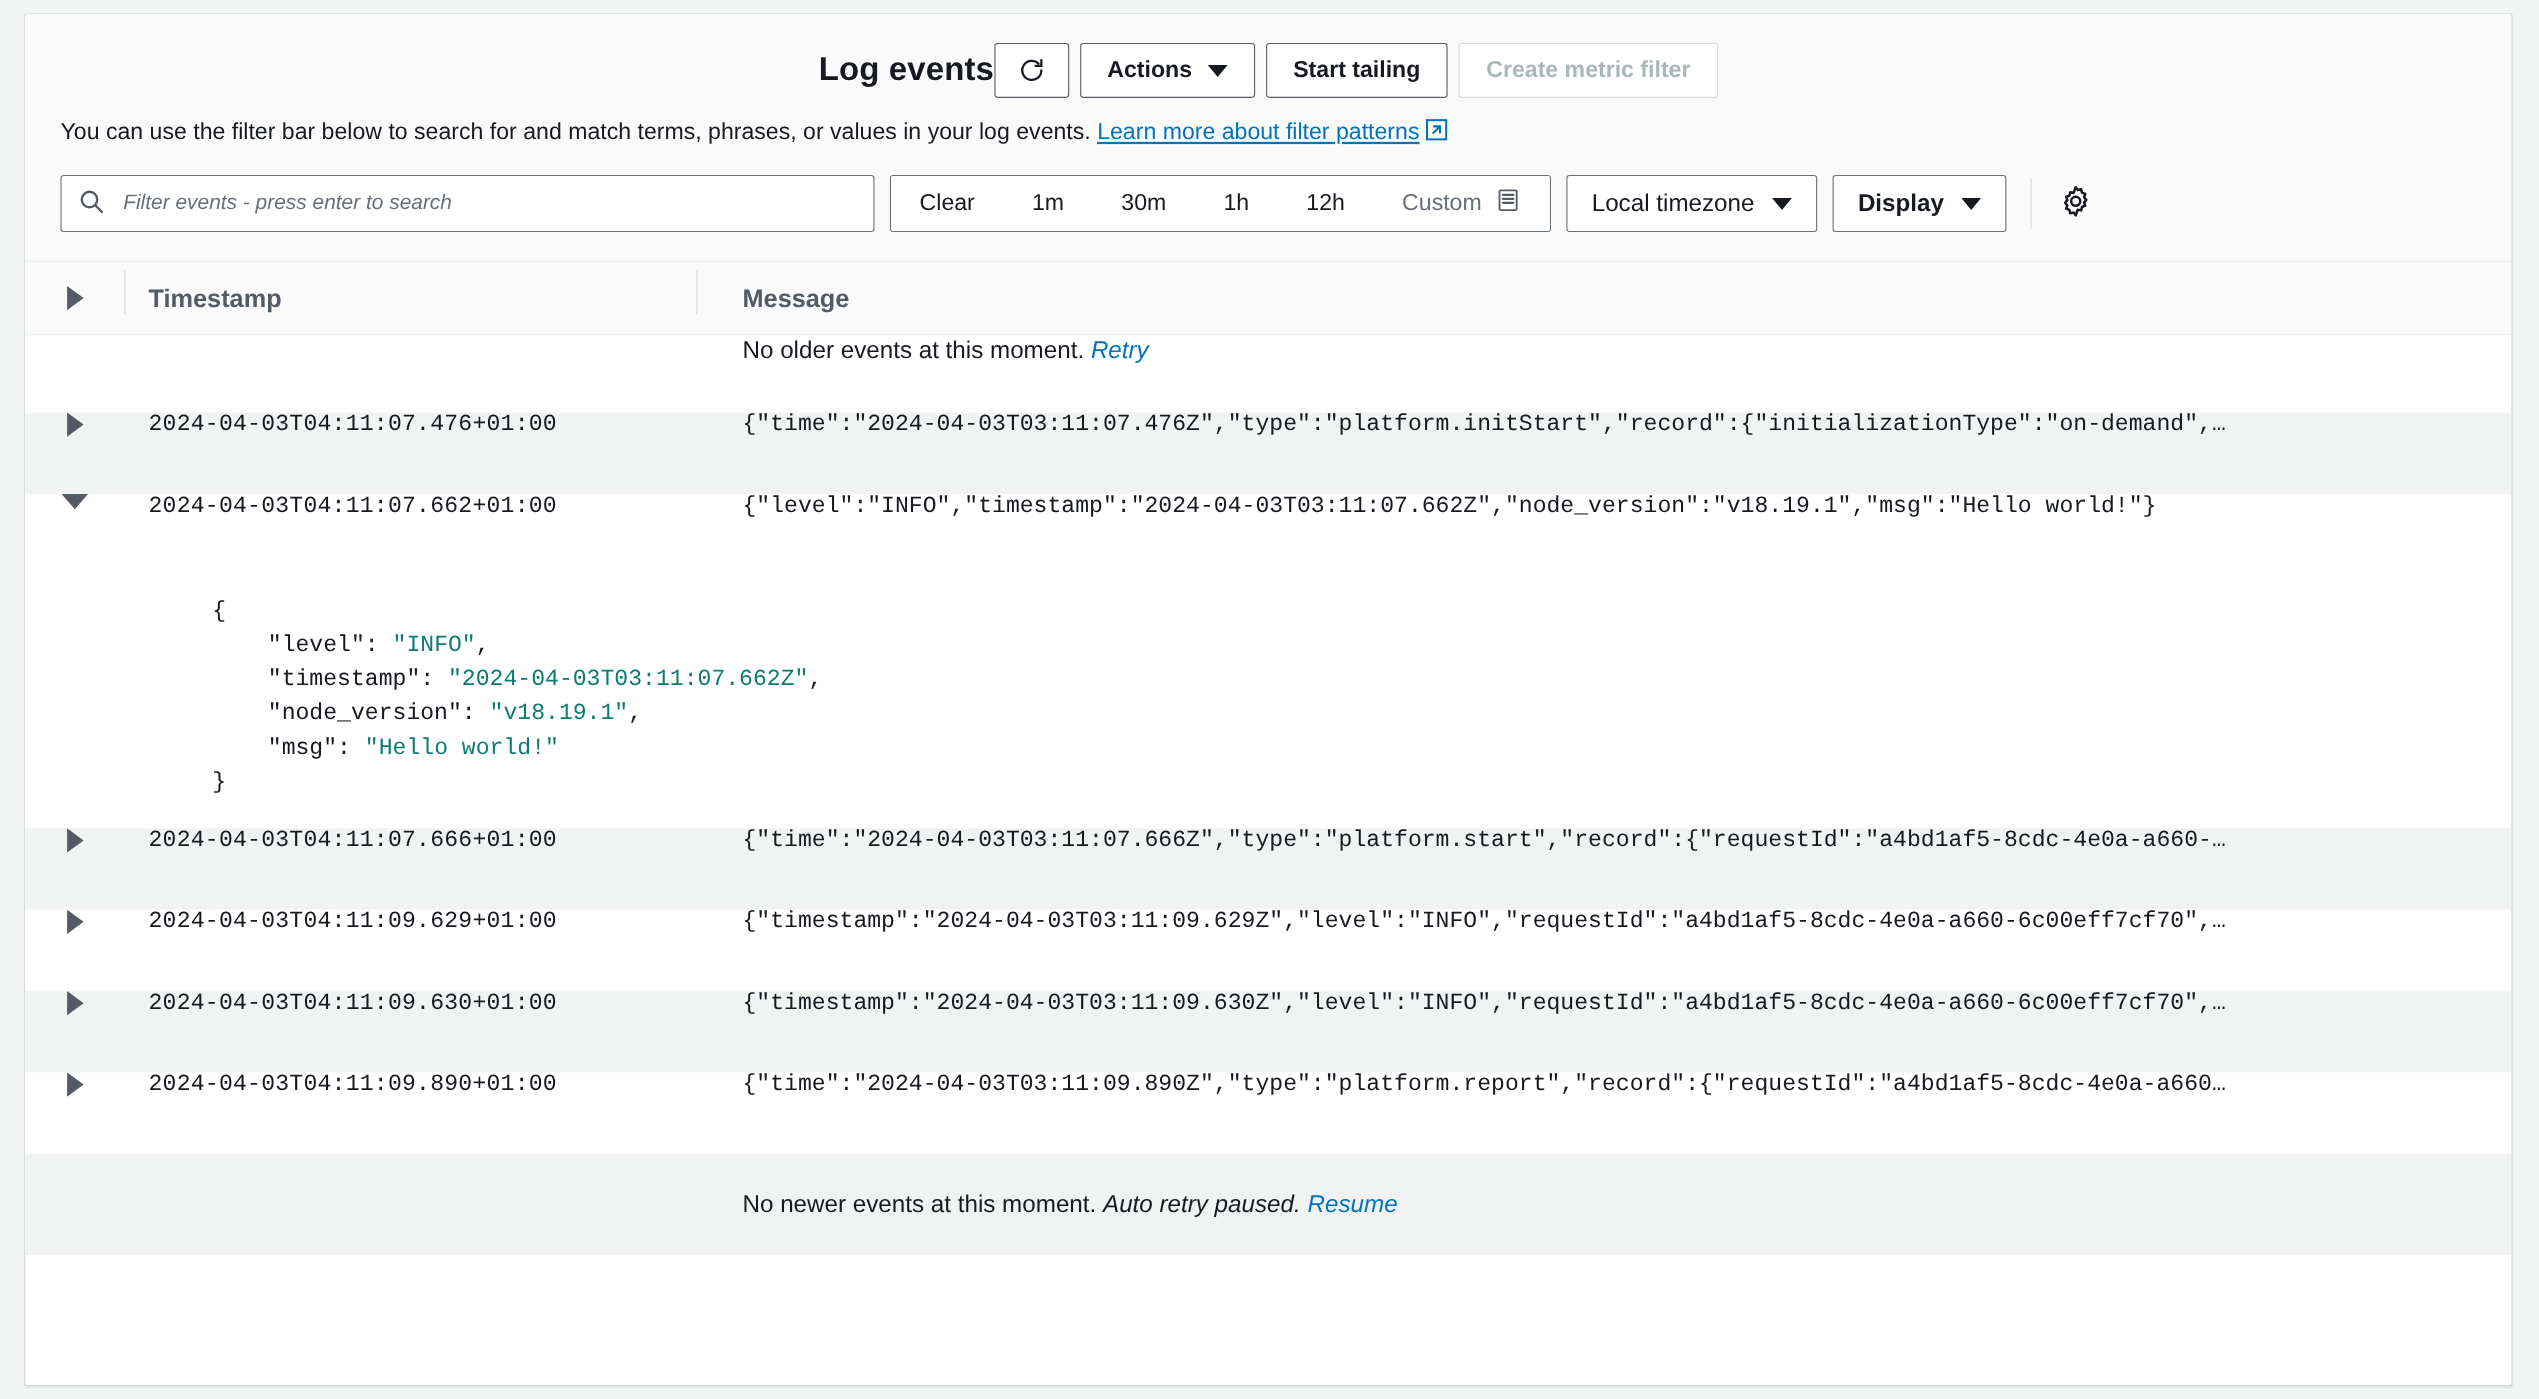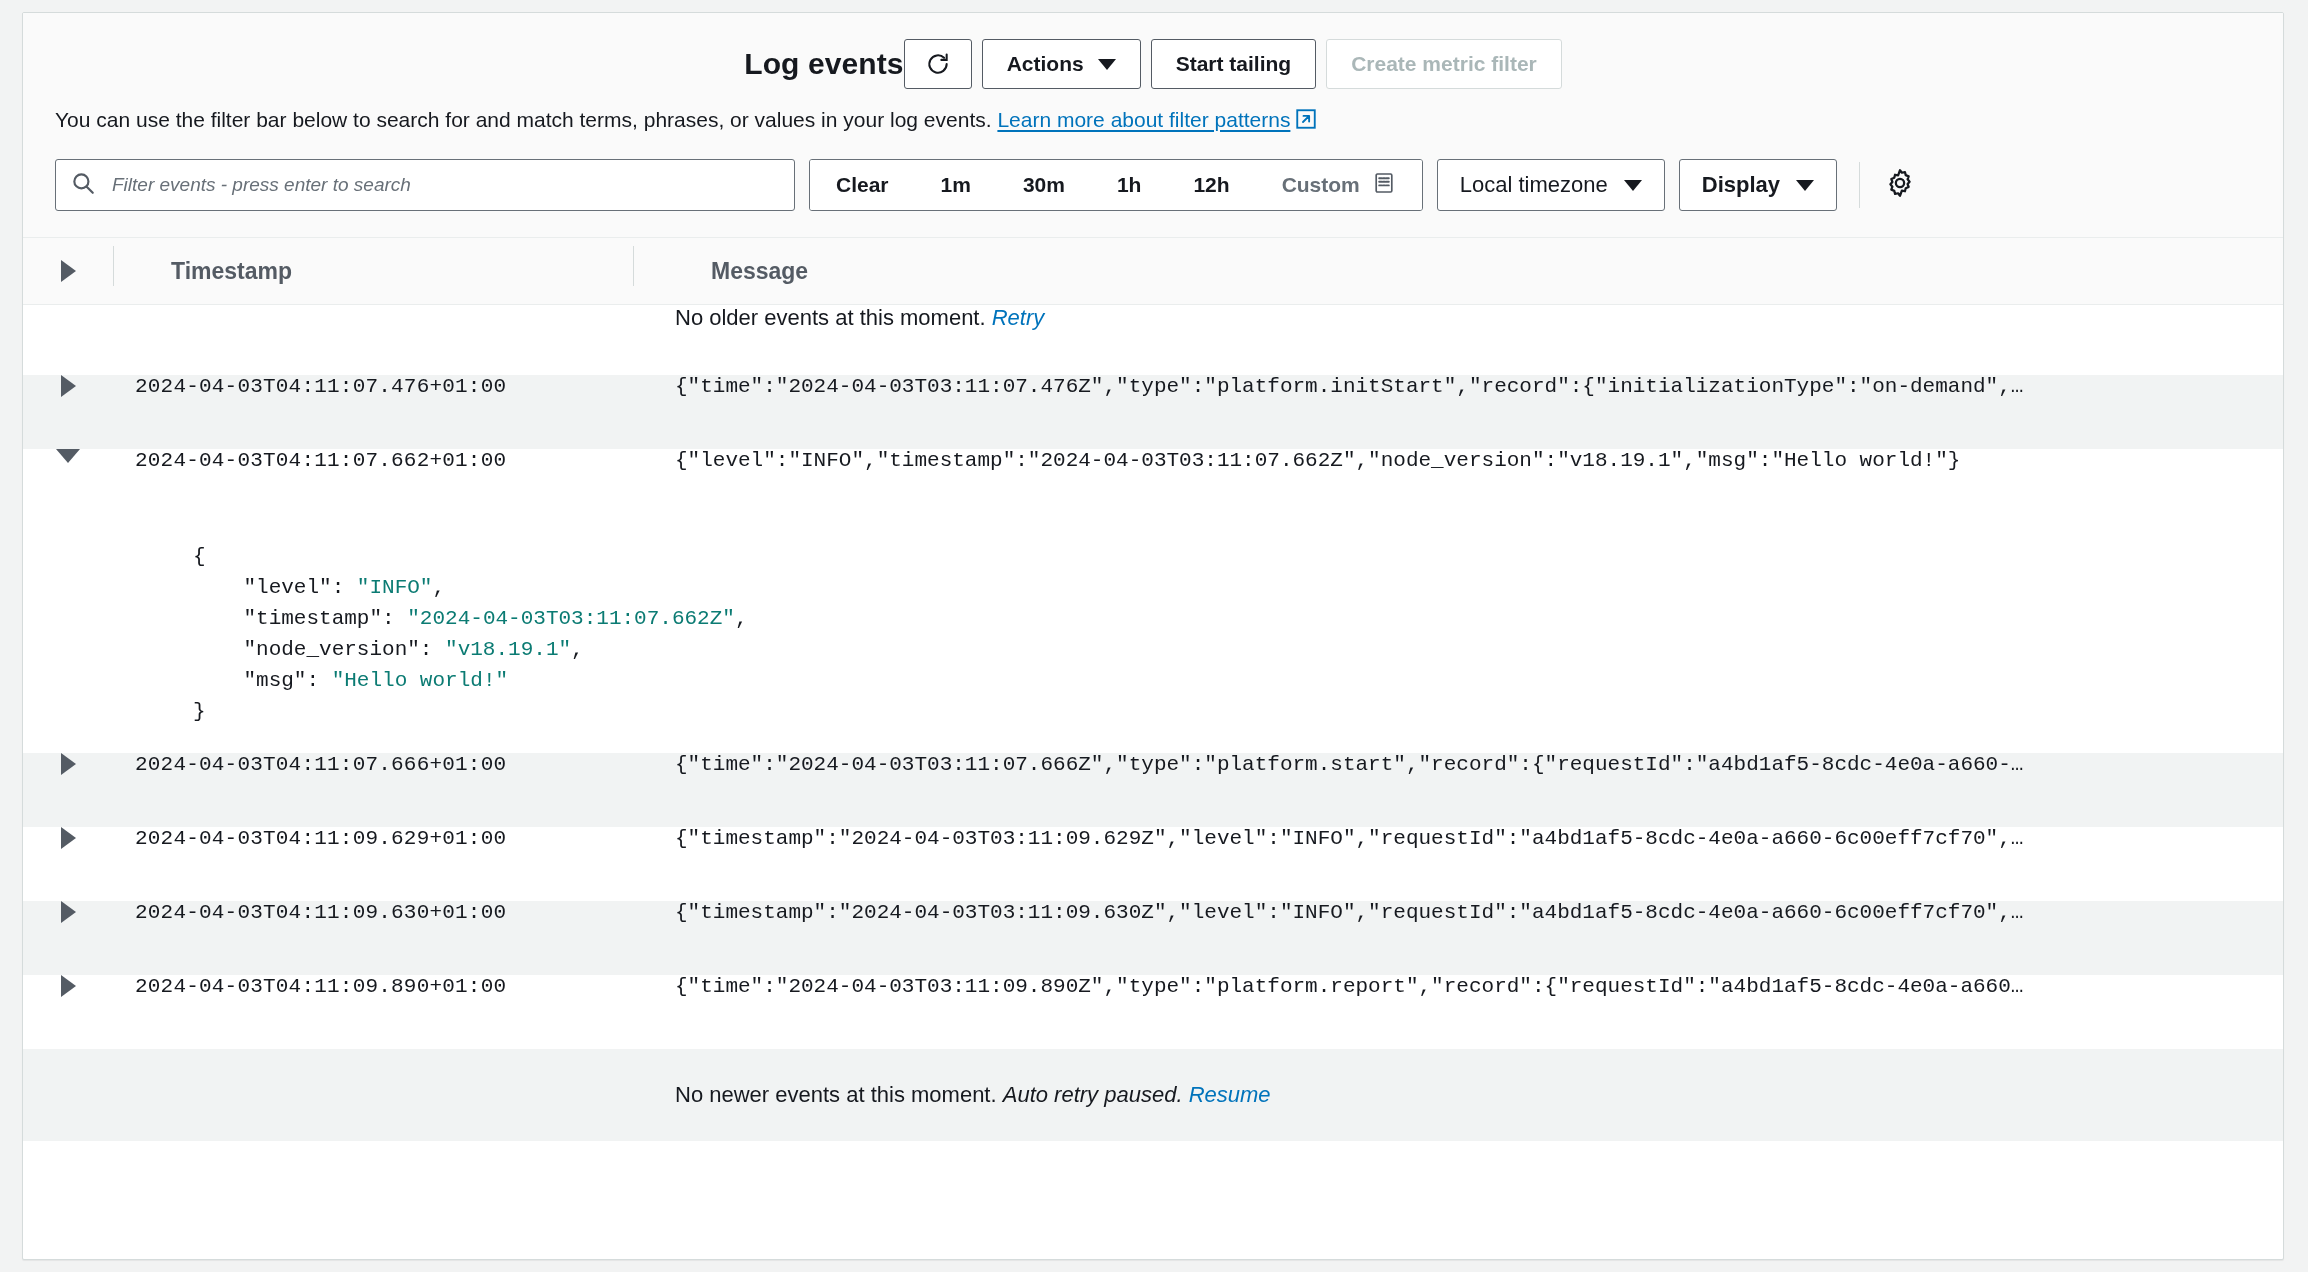--- a/index.html
+++ b/index.html
@@ -141,21 +141,20 @@
   .seg-group {
     display: flex;
     align-items: center;
     height: 52px;
     margin-left: 14px;
     border: 1px solid #687078;
     border-radius: 3px;
     background: #ffffff;
     box-sizing: border-box;
     overflow: hidden;
-    font-weight: bold;
   }
   .seg {
     height: 100%;
     display: inline-flex;
     align-items: center;
     justify-content: center;
     padding: 0 26px;
     font-size: 21px;
     color: #16191f;
     cursor: pointer;
@@ -232,21 +231,20 @@
     position: absolute;
     left: 0; top: -12px;
     width: 1px; height: 40px;
     background: #d5dbdb;
   }
   .thead .col-ts::before { left: 0; }
   .th-label {
     font-size: 23px;
     font-weight: 700;
     color: #545b64;
-    margin-left: 36px;
   }
   .tri {
     width: 0; height: 0;
     border-top: 11px solid transparent;
     border-bottom: 11px solid transparent;
     border-left: 15px solid #545b64;
   }
   .tri-down {
     width: 0; height: 0;
     border-left: 12px solid transparent;

